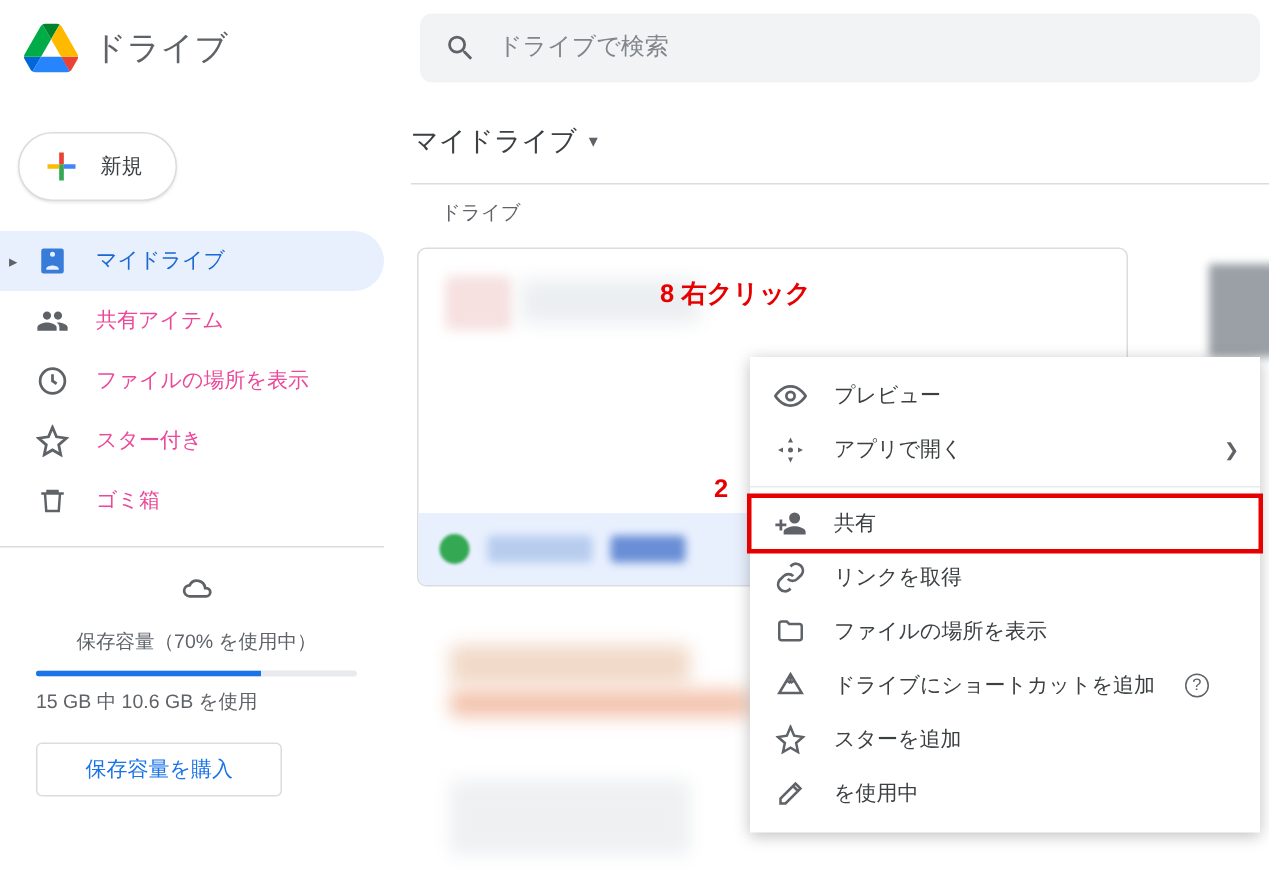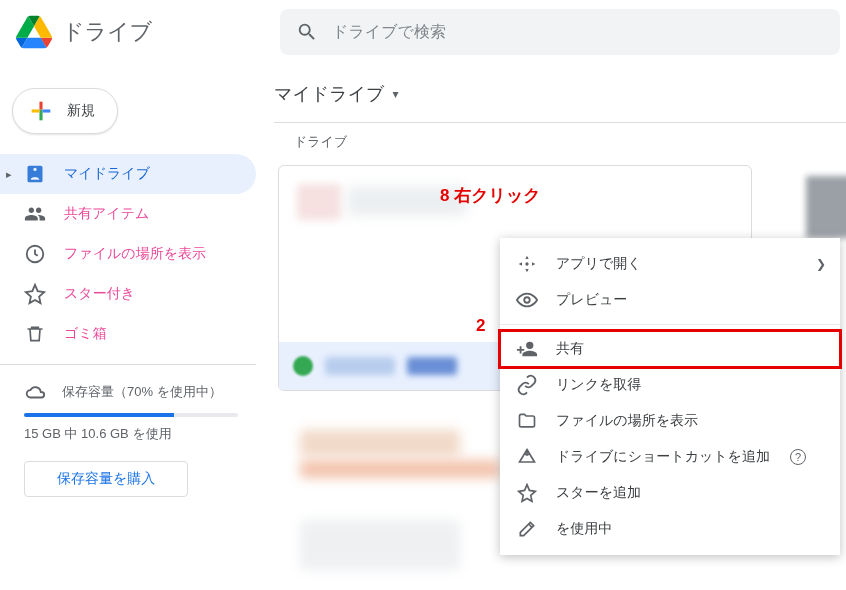--- a/index.html
+++ b/index.html
@@ -16,21 +16,21 @@
   .new-btn { display: inline-flex; align-items: center; gap: 12px; margin: 16px 0 16px 12px; padding: 8px 22px 8px 14px; border: 1px solid #dadce0; border-radius: 28px; background: #fff; box-shadow: 0 1px 2px rgba(60,64,67,.15); cursor: pointer; }
   .new-btn span.lbl { font-size: 14px; color: #3c4043; font-family: Liberation Serif, serif; }
   .nav { margin-top: 4px; }
   .nav-item { display: flex; align-items: center; gap: 18px; height: 40px; padding: 0 12px 0 24px; border-radius: 0 20px 20px 0; cursor: pointer; font-size: 14px; color: #ec4899; position: relative; }
   .nav-item.active { background: #e8f0fe; color: #1967d2; font-weight: 500; }
   .nav-item.active::before { content: "▸"; position: absolute; left: 6px; color: #5f6368; font-size: 11px; }
   .nav-icon { width: 22px; height: 22px; display: flex; align-items: center; justify-content: center; color: #5f6368; }
   .nav-item.active .nav-icon { color: #1967d2; }
   .divider { border: none; border-top: 1px solid #dadce0; margin: 10px 0; }
   .storage { padding: 6px 18px 0 24px; }
-  .storage-row { display: flex; align-items: center; gap: 16px; color: #5f6368; font-size: 13px; }
+  .storage-row { display: flex; align-items: center; gap: 16px; color: #5f6368; font-size: 13px; flex-direction: column; }
   .storage-bar { height: 4px; background: #e8eaed; border-radius: 2px; margin: 10px 0 8px; overflow: hidden; }
   .storage-bar > div { height: 100%; background: #1a73e8; width: 70%; }
   .storage-text { font-size: 13px; color: #5f6368; }
   .buy-btn { margin-top: 18px; color: #1a73e8; border: 1px solid #dadce0; background: #fff; padding: 8px 32px; border-radius: 4px; font-size: 14px; cursor: pointer; }
   .content { flex: 1; padding: 18px 0 0 18px; position: relative; }
   .crumb { display: flex; align-items: center; gap: 8px; color: #3c4043; font-size: 18px; cursor: pointer; }
   .section-hr { border: none; border-top: 1px solid #dadce0; margin: 16px 0 10px; }
   .section-label { font-size: 13px; color: #5f6368; margin-left: 20px; }
   .file-card { margin: 14px 0 0 4px; width: 474px; height: 226px; border: 1px solid #dadce0; border-radius: 6px; background: #fff; position: relative; overflow: hidden; }
   .file-card .blur1 { position: absolute; top: 18px; left: 18px; width: 44px; height: 36px; background: #f6e0e0; filter: blur(4px); border-radius: 4px; }
@@ -189,37 +189,37 @@
 <div class="blob1"></div>
 <div class="blob2"></div>
 <div class="blob3"></div>
 
 <div class="anno1">8 右クリック</div>
 <div class="anno2">2</div>
 
 <div class="ctx">
   <div class="ctx-item">
     <span class="mi">
+        <svg width="22" height="22" viewBox="0 0 24 24" fill="none" stroke="currentColor" stroke-width="2">
+          <path d="M1 12s4-7 11-7 11 7 11 7-4 7-11 7S1 12 1 12z"></path>
+          <circle cx="12" cy="12" r="3"></circle>
+        </svg>
+      </span>
+    <span>プレビュー</span>
+  </div>
+  <div class="ctx-item">
+    <span class="mi">
         <svg width="20" height="20" viewBox="0 0 24 24" fill="currentColor">
           <path d="M12 2l-2 4h4zM12 22l2-4h-4zM2 12l4-2v4zM22 12l-4 2v-4z"></path>
           <circle cx="12" cy="12" r="2"></circle>
         </svg>
       </span>
     <span>アプリで開く</span>
     <span class="chev">❯</span>
   </div>
-  <div class="ctx-item">
-    <span class="mi">
-        <svg width="22" height="22" viewBox="0 0 24 24" fill="none" stroke="currentColor" stroke-width="2">
-          <path d="M1 12s4-7 11-7 11 7 11 7-4 7-11 7S1 12 1 12z"></path>
-          <circle cx="12" cy="12" r="3"></circle>
-        </svg>
-      </span>
-    <span>プレビュー</span>
-  </div>
   <hr class="ctx-divider">
   <div class="ctx-item">
     <span class="mi">
         <svg width="22" height="22" viewBox="0 0 24 24" fill="currentColor">
           <path d="M15 12a4 4 0 10-4-4 4 4 0 004 4m-9 0V9H4v3H1v2h3v3h2v-3h3v-2zm9 2c-2.67 0-8 1.34-8 4v2h16v-2c0-2.66-5.33-4-8-4"></path>
         </svg>
       </span>
     <span>共有</span>
   </div>
   <div class="ctx-item">

